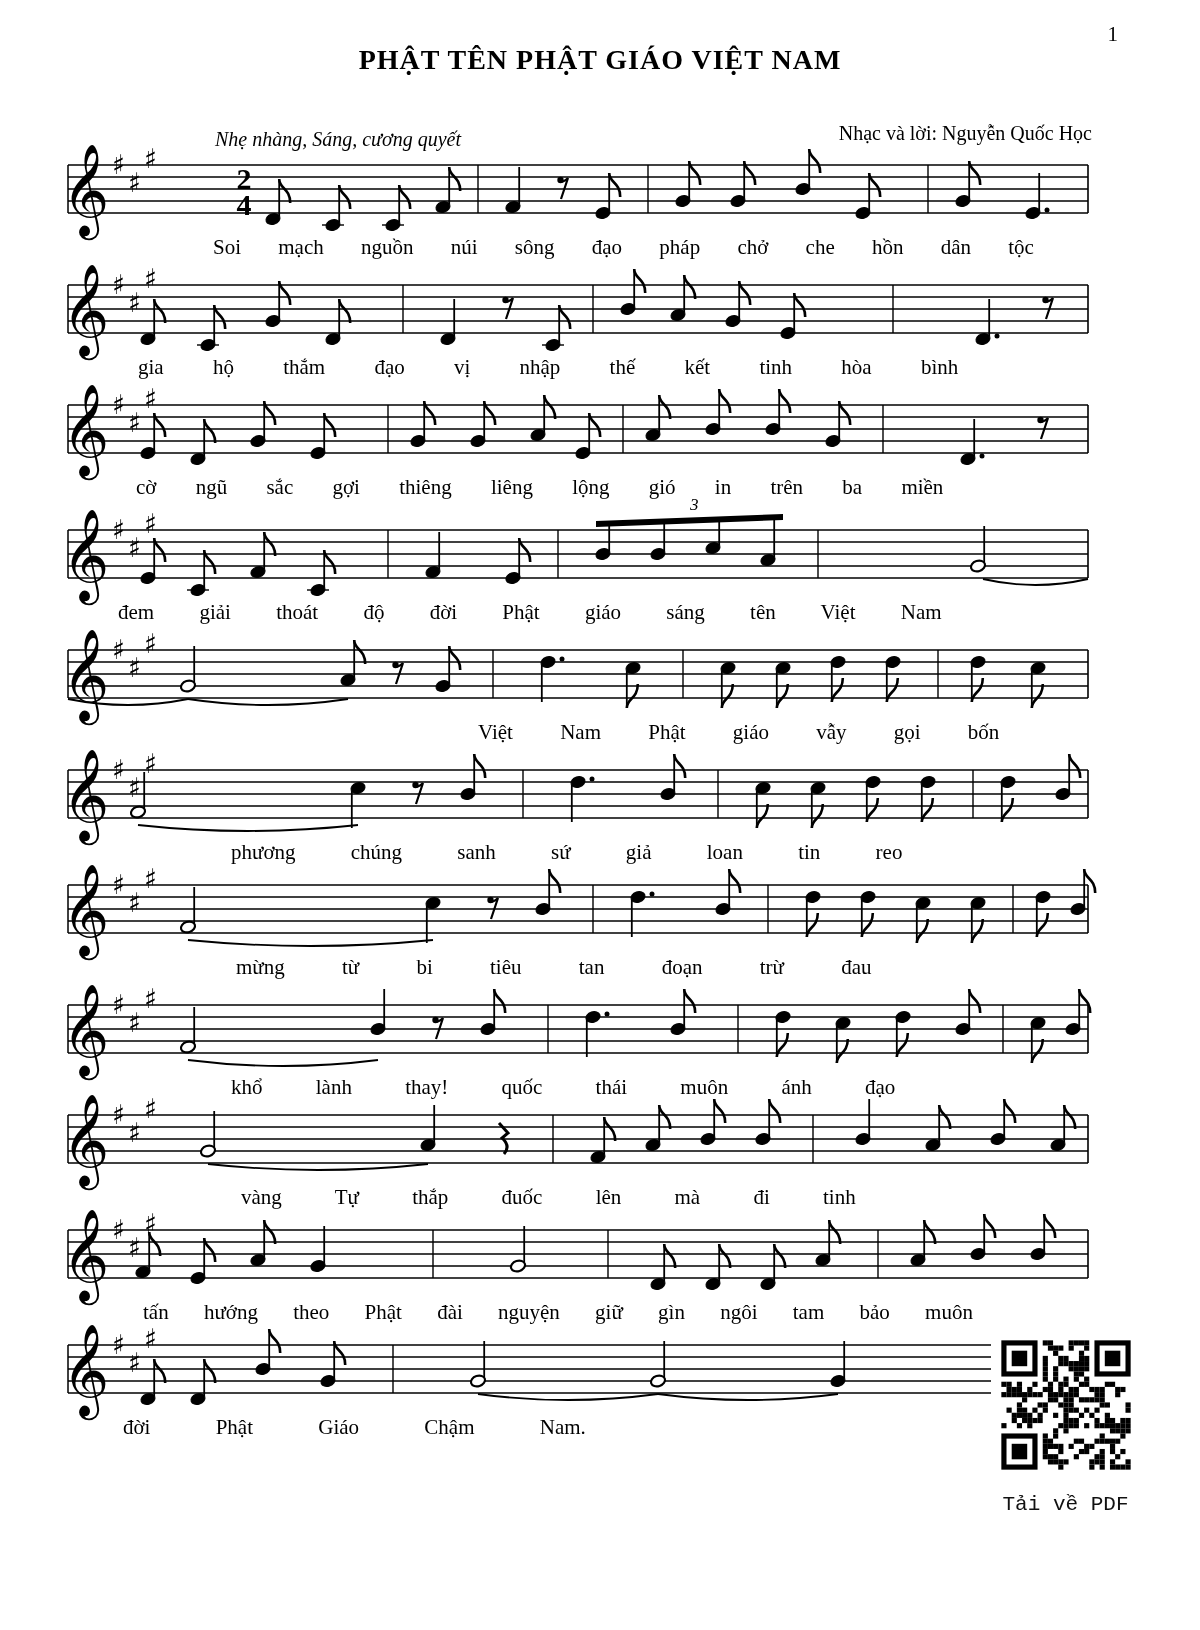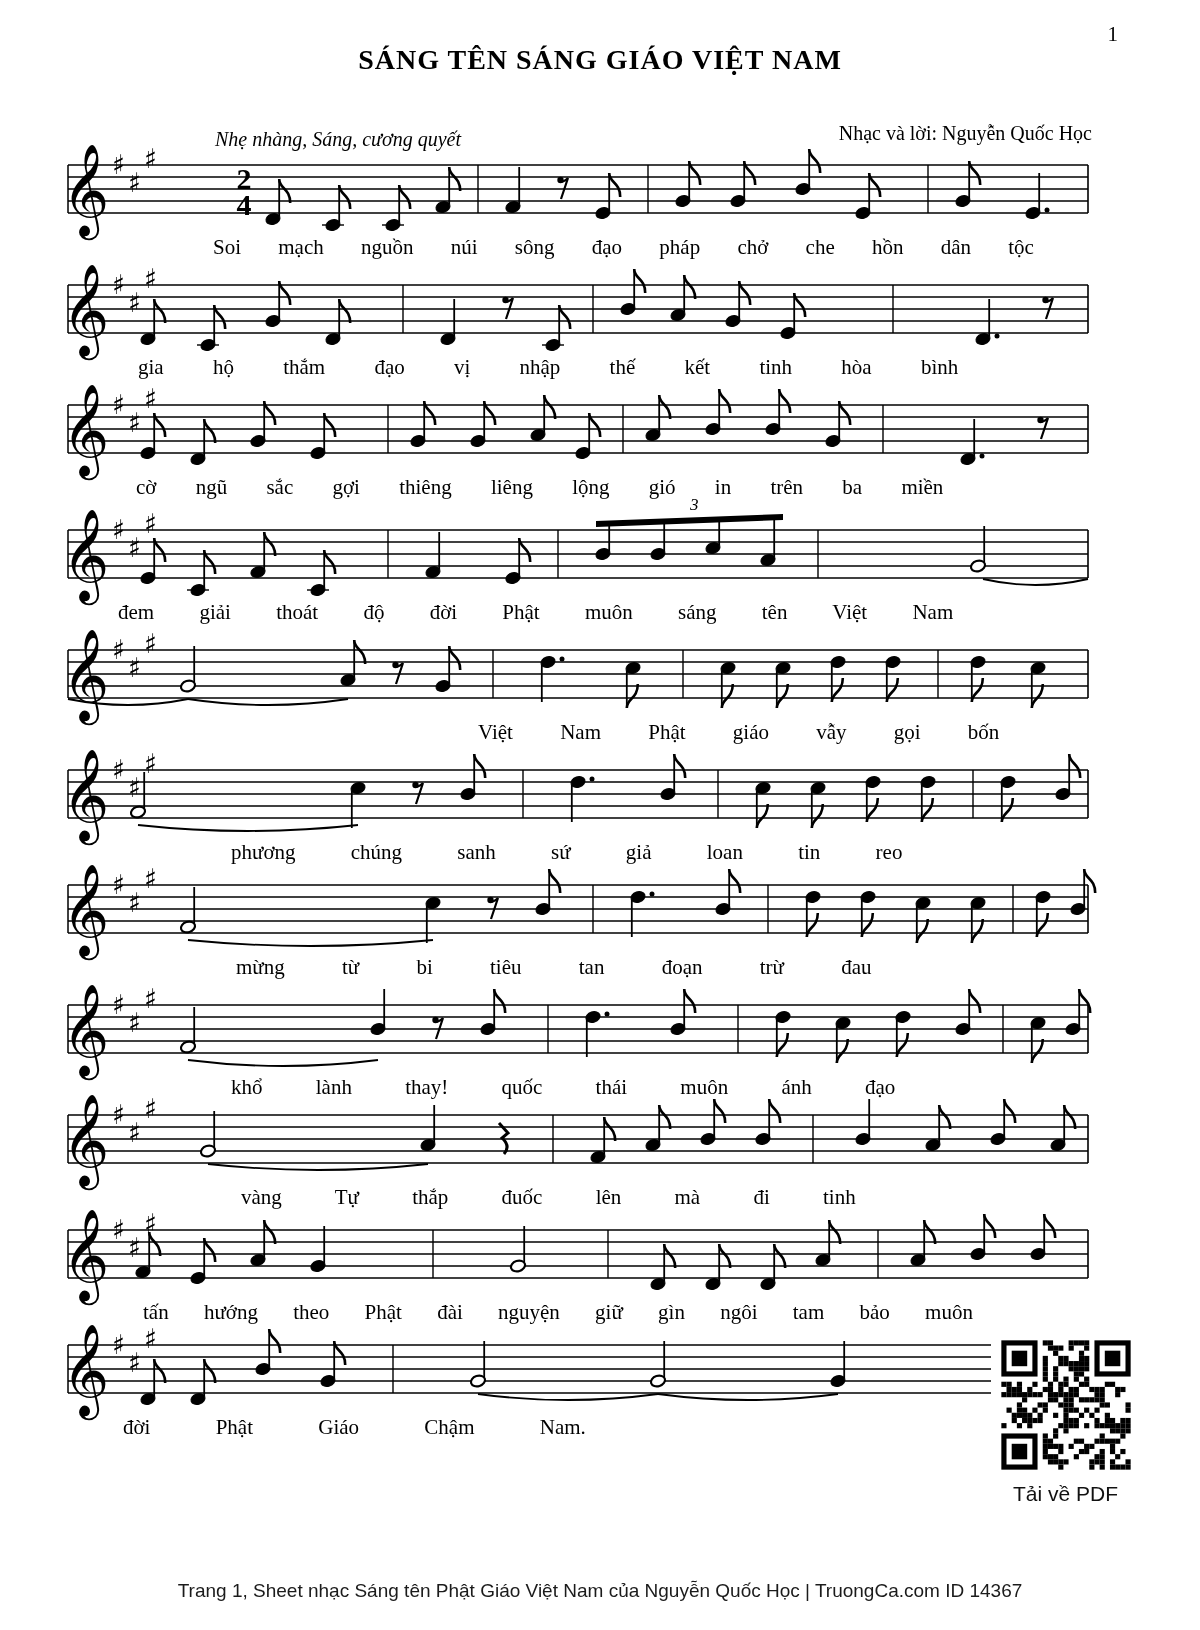--- a/index.html
+++ b/index.html
@@ -27,34 +27,34 @@
   .lyr4{padding-left:430px; word-spacing:42px;}
   .lyr5{padding-left:183px; word-spacing:50px;}
   .lyr6{padding-left:188px; word-spacing:52px;}
   .lyr7{padding-left:183px; word-spacing:48px;}
   .lyr8{padding-left:193px; word-spacing:48px;}
   .lyr9{padding-left:95px;  word-spacing:30px;}
   .lyr10{padding-left:75px; word-spacing:60px;}
   #qr-block{position:absolute; left:983px; top:1330px; width:165px; text-align:center;}
   #qr-code{display:block; background:#fff;}
   #qr-caption{
-    font-family:Liberation Sans, sans-serif; font-size:21px; color:#111;
-    margin-top:2px;
+    font-family:Liberation Mono, monospace; font-size:21px; color:#111;
+    margin-top:13px;
   }
   #footer{
     position:absolute; bottom:28px; left:0; width:100%; text-align:center;
     font-family:"Liberation Sans", sans-serif; font-size:19px; color:#1b1b1b;
   }
 </style>
 </head>
 <body>
 
 <div id="page">
   <div id="page-number">1</div>
-  <div id="title">SÁNG TÊN SÁNG GIÁO VIỆT NAM</div>
+  <div id="title">PHẬT TÊN PHẬT GIÁO VIỆT NAM</div>
   <div id="tempo">Nhẹ nhàng, Sáng, cương quyết</div>
   <div id="credit">Nhạc và lời: Nguyễn Quốc Học</div>
 
   <div id="score">
       <div class="system" style="top: 129px;"><svg width="1075" height="120" viewBox="0 0 1075 120">
           <line x1="20" y1="36" x2="1040" y2="36" stroke="#000" stroke-width="1.3"></line>
           <line x1="20" y1="48" x2="1040" y2="48" stroke="#000" stroke-width="1.3"></line>
           <line x1="20" y1="60" x2="1040" y2="60" stroke="#000" stroke-width="1.3"></line>
           <line x1="20" y1="72" x2="1040" y2="72" stroke="#000" stroke-width="1.3"></line>
           <line x1="20" y1="84" x2="1040" y2="84" stroke="#000" stroke-width="1.3"></line>
@@ -264,21 +264,21 @@
           <ellipse cx="610" cy="60" rx="7.2" ry="5.2" transform="rotate(-18 610 60)" fill="#000" stroke="#000" stroke-width="1"></ellipse>
           <line x1="616.2" y1="57" x2="616.2" y2="27.67914438502674" stroke="#000" stroke-width="1.8"></line>
           <ellipse cx="665" cy="54" rx="7.2" ry="5.2" transform="rotate(-18 665 54)" fill="#000" stroke="#000" stroke-width="1"></ellipse>
           <line x1="671.2" y1="51" x2="671.2" y2="25.620320855614974" stroke="#000" stroke-width="1.8"></line>
           <ellipse cx="720" cy="66" rx="7.2" ry="5.2" transform="rotate(-18 720 66)" fill="#000" stroke="#000" stroke-width="1"></ellipse>
           <line x1="726.2" y1="63" x2="726.2" y2="23.56149732620321" stroke="#000" stroke-width="1.8"></line>
           <ellipse cx="930" cy="72" rx="7.2" ry="5.2" transform="rotate(-18 930 72)" fill="#fff" stroke="#000" stroke-width="2.2"></ellipse>
           <line x1="936.2" y1="69" x2="936.2" y2="32" stroke="#000" stroke-width="1.8"></line>
           <path d="M 935 85 Q 987.5 97 1040 85" stroke="#000" stroke-width="1.8" fill="none"></path>
         </svg></div>
-      <div class="lyrics lyr3" style="top: 600px;">đem giải thoát độ đời Phật muôn sáng tên Việt Nam</div>
+      <div class="lyrics lyr3" style="top: 600px;">đem giải thoát độ đời Phật giáo sáng tên Việt Nam</div>
       <div class="system" style="top: 614px;"><svg width="1075" height="120" viewBox="0 0 1075 120">
           <line x1="20" y1="36" x2="1040" y2="36" stroke="#000" stroke-width="1.3"></line>
           <line x1="20" y1="48" x2="1040" y2="48" stroke="#000" stroke-width="1.3"></line>
           <line x1="20" y1="60" x2="1040" y2="60" stroke="#000" stroke-width="1.3"></line>
           <line x1="20" y1="72" x2="1040" y2="72" stroke="#000" stroke-width="1.3"></line>
           <line x1="20" y1="84" x2="1040" y2="84" stroke="#000" stroke-width="1.3"></line>
           <line x1="20" y1="36" x2="20" y2="84" stroke="#000" stroke-width="1.5"></line>
           <text x="14" y="88" font-size="80" font-family="&quot;DejaVu Sans&quot;, sans-serif">𝄞</text>
           <text x="64" y="45" font-size="27" font-weight="bold" font-family="&quot;DejaVu Sans&quot;, sans-serif">♯</text>
           <text x="80" y="63" font-size="27" font-weight="bold" font-family="&quot;DejaVu Sans&quot;, sans-serif">♯</text>
@@ -827,14 +827,13 @@
         <rect x="20" y="2" width="7" height="7" fill="#000"></rect>
         <rect x="21" y="3" width="5" height="5" fill="#fff"></rect>
         <rect x="22" y="4" width="3" height="3" fill="#000"></rect>
         <rect x="2" y="20" width="7" height="7" fill="#000"></rect>
         <rect x="3" y="21" width="5" height="5" fill="#fff"></rect>
         <rect x="4" y="22" width="3" height="3" fill="#000"></rect>
       </svg>
     <div id="qr-caption">Tải về PDF</div>
   </div>
 
-  <div id="footer">Trang 1, Sheet nhạc Sáng tên Phật Giáo Việt Nam của Nguyễn Quốc Học | TruongCa.com ID 14367</div>
 </div>
 
 </body></html>

